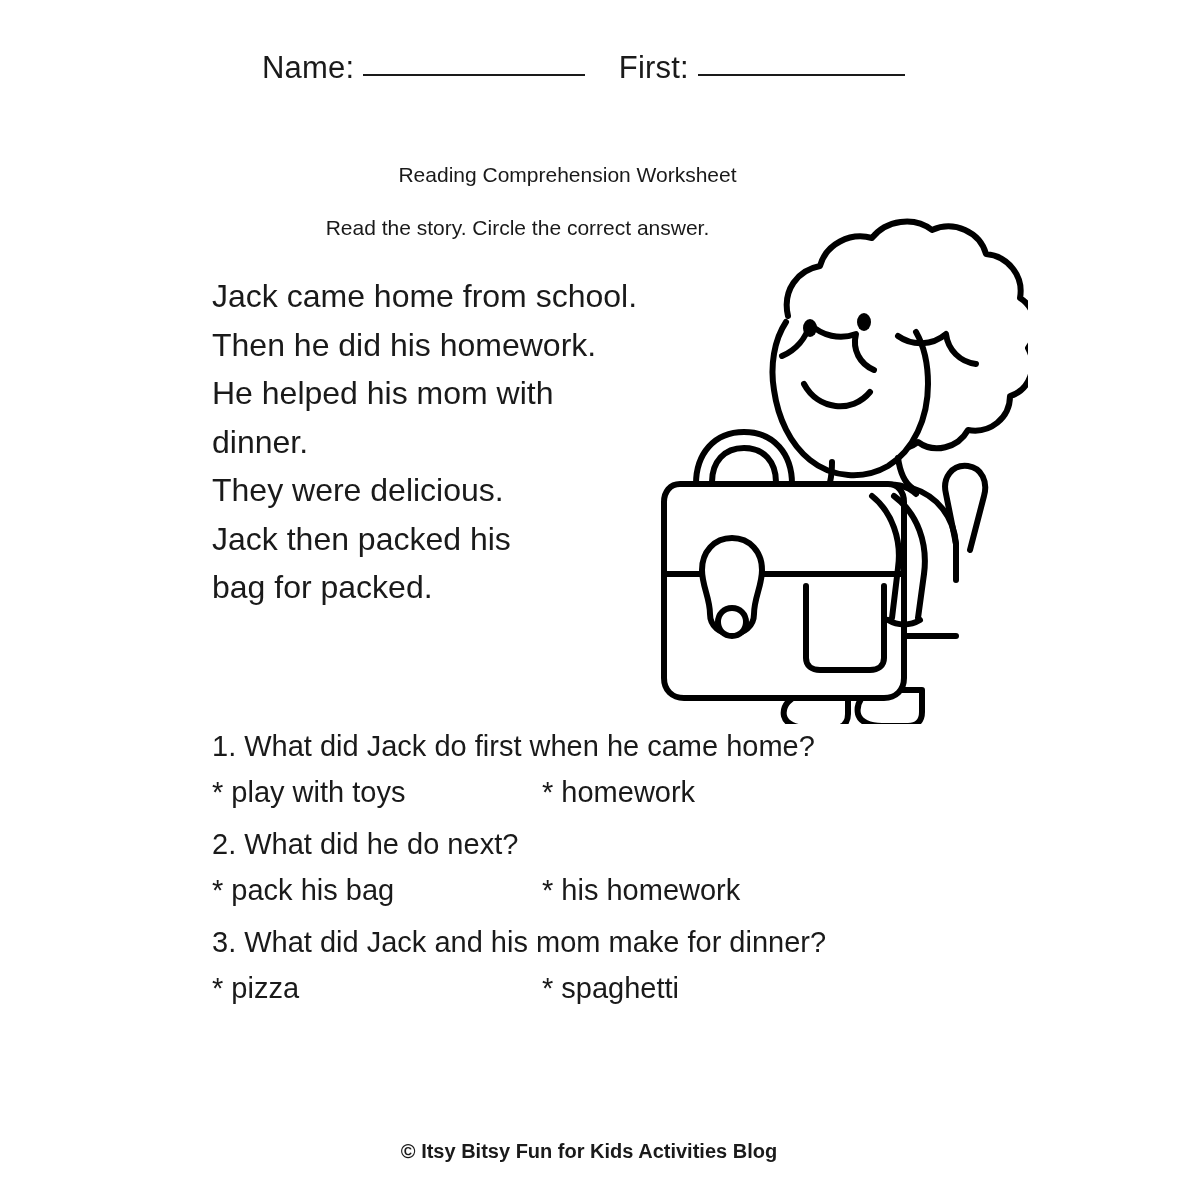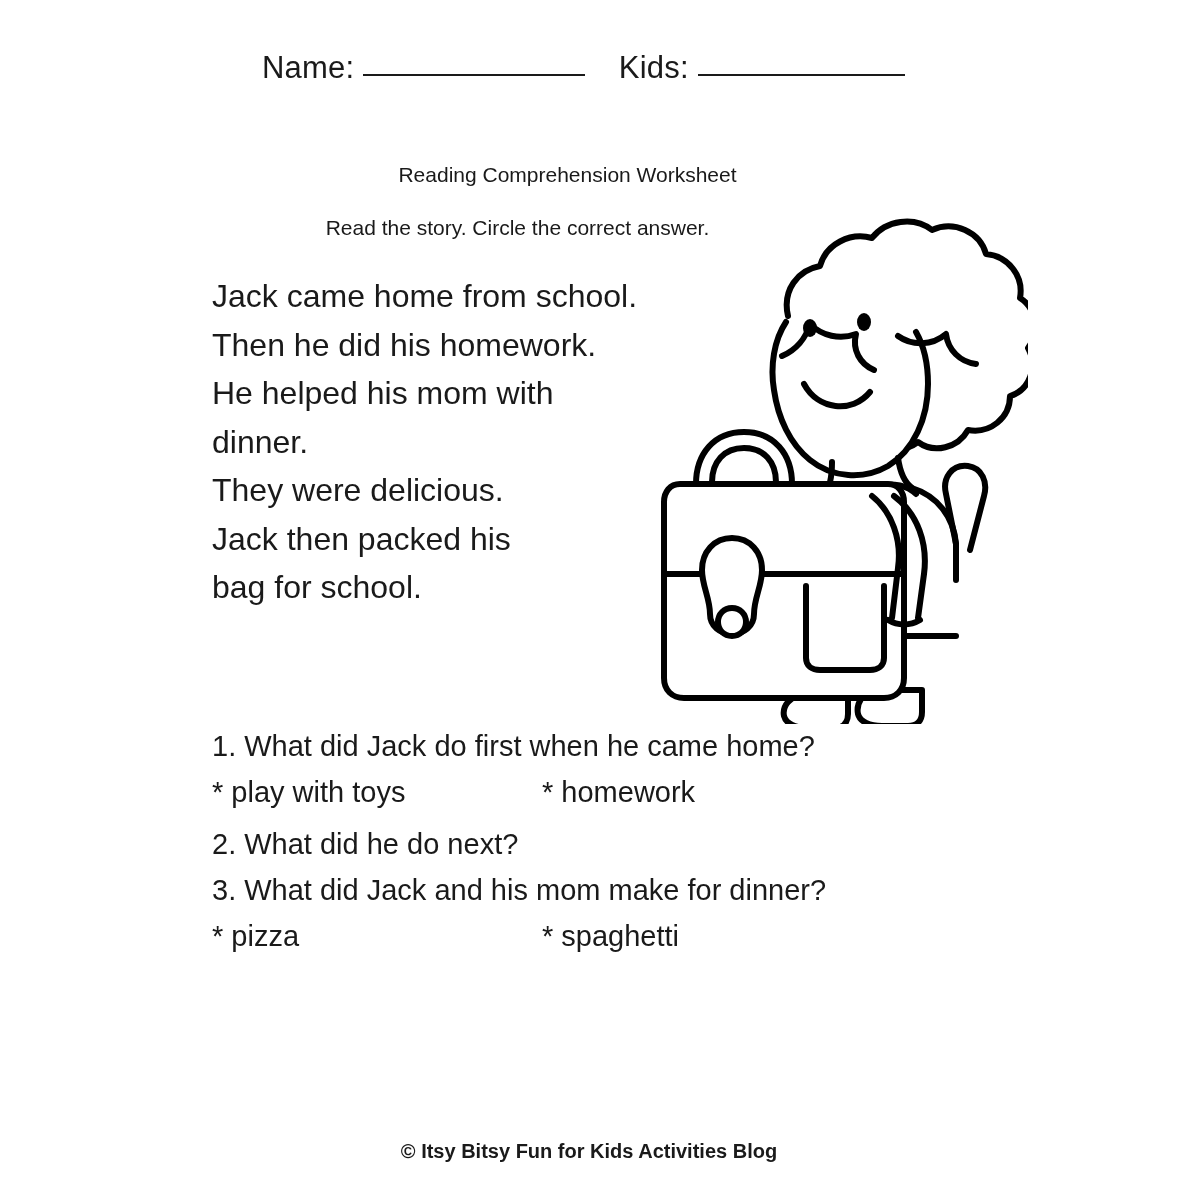--- a/index.html
+++ b/index.html
@@ -116,35 +116,35 @@
 </style>
 </head>
 <body>
 
 <div class="sheet">
 
   <div class="name-date">
     <span>Name:</span>
     <span class="rule rule-name"></span>
     <span class="gap-sm"></span>
-    <span>Kids:</span>
+    <span>First:</span>
     <span class="rule rule-date"></span>
   </div>
 
   <div class="title">Reading Comprehension Worksheet</div>
   <div class="subtitle">Read the story.  Circle the correct answer.</div>
 
   <div class="story">
     <div class="line">Jack came home from school.</div>
     <div class="line">Then he did his homework.</div>
     <div class="line">He helped his mom with</div>
     <div class="line">dinner.</div>
     <div class="line">They were delicious.</div>
     <div class="line">Jack then packed his</div>
-    <div class="line">bag for school.</div>
+    <div class="line">bag for packed.</div>
   </div>
 
   <div class="illustration">
     <svg viewBox="0 0 392 528" width="392" height="528" fill="none" stroke="#000000" stroke-width="6" stroke-linecap="round" stroke-linejoin="round">
 
       <path d="M152 120
                c-6 -26 10 -46 32 -50
                c6 -22 30 -34 52 -28
                c14 -18 42 -22 60 -8
                c22 -10 48 2 54 24
@@ -223,20 +223,24 @@
     <div class="q-block">
       <div class="q-text">1. What did Jack do first when he came home?</div>
       <div class="answers">
         <span class="ans a0">* play with toys</span>
         <span class="ans a1">* homework</span>
       </div>
     </div>
 
     <div class="q-block">
       <div class="q-text">2. What did he do next?</div>
+      <div class="answers">
+        <span class="ans a0">* pack his bag</span>
+        <span class="ans a1">* his homework</span>
+      </div>
     </div>
 
     <div class="q-block">
       <div class="q-text">3. What did Jack and his mom make for dinner?</div>
       <div class="answers">
         <span class="ans a0">* pizza</span>
         <span class="ans a1">* spaghetti</span>
       </div>
     </div>
 

